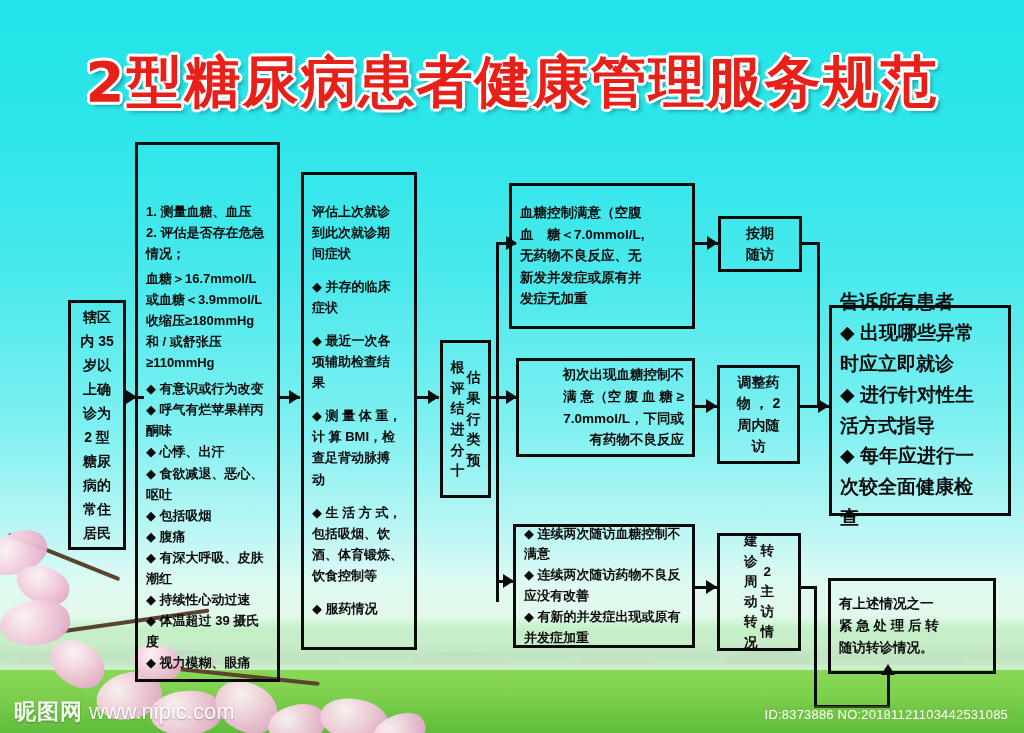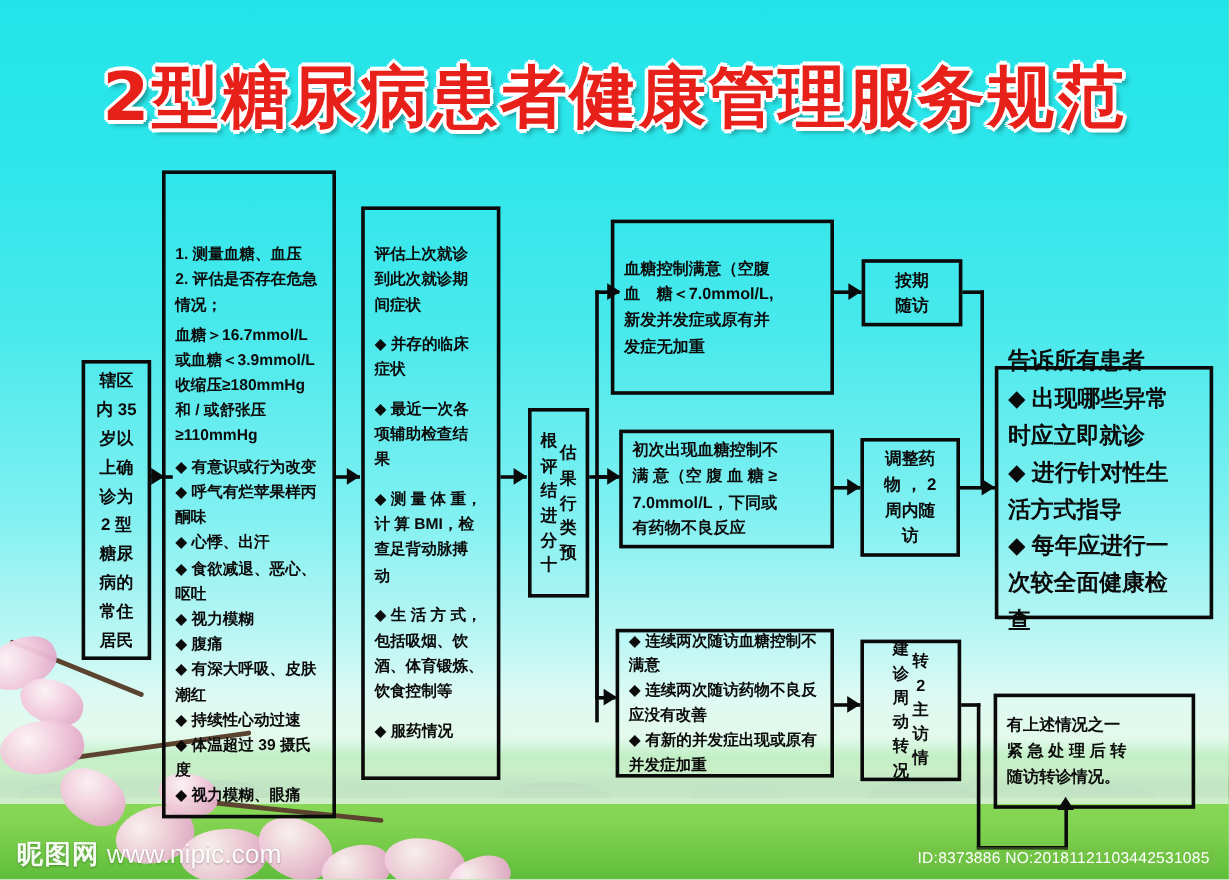--- a/index.html
+++ b/index.html
@@ -203,21 +203,21 @@
     <span class="line">收缩压≥180mmHg</span>
     <span class="line">和 / 或舒张压</span>
     <span class="line">≥110mmHg</span>
     <span class="line" style="height:12px"></span>
     <span class="line">◆ 有意识或行为改变</span>
     <span class="line">◆ 呼气有烂苹果样丙</span>
     <span class="line">酮味</span>
     <span class="line">◆ 心悸、出汗</span>
     <span class="line">◆ 食欲减退、恶心、</span>
     <span class="line">呕吐</span>
-    <span class="line">◆ 视力模糊</span>
+    <span class="line">◆ 包括吸烟</span>
     <span class="line">◆ 腹痛</span>
     <span class="line">◆ 有深大呼吸、皮肤</span>
     <span class="line">潮红</span>
     <span class="line">◆ 持续性心动过速</span>
     <span class="line">◆ 体温超过 39 摄氏</span>
     <span class="line">度</span>
     <span class="line">◆ 视力模糊、眼痛</span>
   </div>
 
   <div class="box" style="left:301px; top:172px; width:116px; height:478px; font-size:13px; line-height:1.62; justify-content:flex-start; padding-top:26px;">
@@ -259,30 +259,31 @@
       <span>果</span>
       <span>行</span>
       <span>类</span>
       <span>预</span>
     </div>
   </div>
 
   <div class="box" style="left:509px; top:183px; width:186px; height:146px; font-size:13.5px; line-height:1.6;">
     <span class="line">血糖控制满意（空腹</span>
     <span class="line">血　糖＜7.0mmol/L,</span>
+    <span class="line">无药物不良反应、无</span>
     <span class="line">新发并发症或原有并</span>
     <span class="line">发症无加重</span>
   </div>
 
   <div class="box center" style="left:718px; top:216px; width:84px; height:56px; font-size:14px; line-height:1.5;">
     <span class="line">按期</span>
     <span class="line">随访</span>
   </div>
 
-  <div class="box" style="left:516px; top:358px; width:179px; height:99px; font-size:13.5px; line-height:1.62;">
+  <div class="box" style="left:516px; top:358px; width:179px; height:99px; font-size:13.5px; line-height:1.62;align-items:flex-end;">
     <span class="line">初次出现血糖控制不</span>
     <span class="line">满 意（空 腹 血 糖 ≥</span>
     <span class="line">7.0mmol/L，下同或</span>
     <span class="line">有药物不良反应</span>
   </div>
 
   <div class="box center" style="left:717px; top:365px; width:83px; height:99px; font-size:14px; line-height:1.52;">
     <span class="line">调整药</span>
     <span class="line">物 ， 2</span>
     <span class="line">周内随</span>

